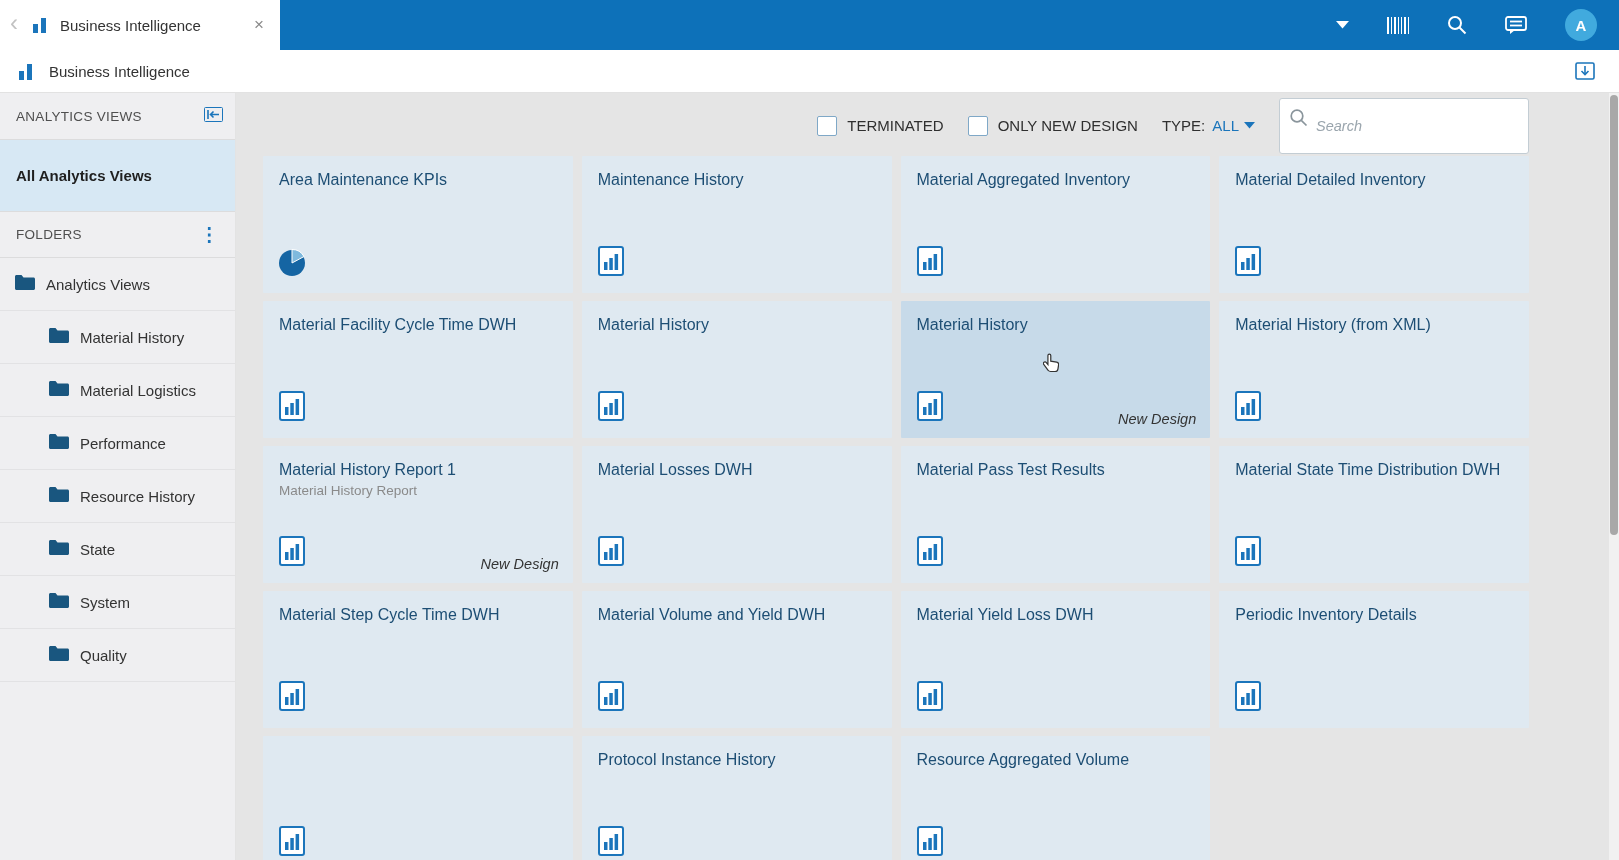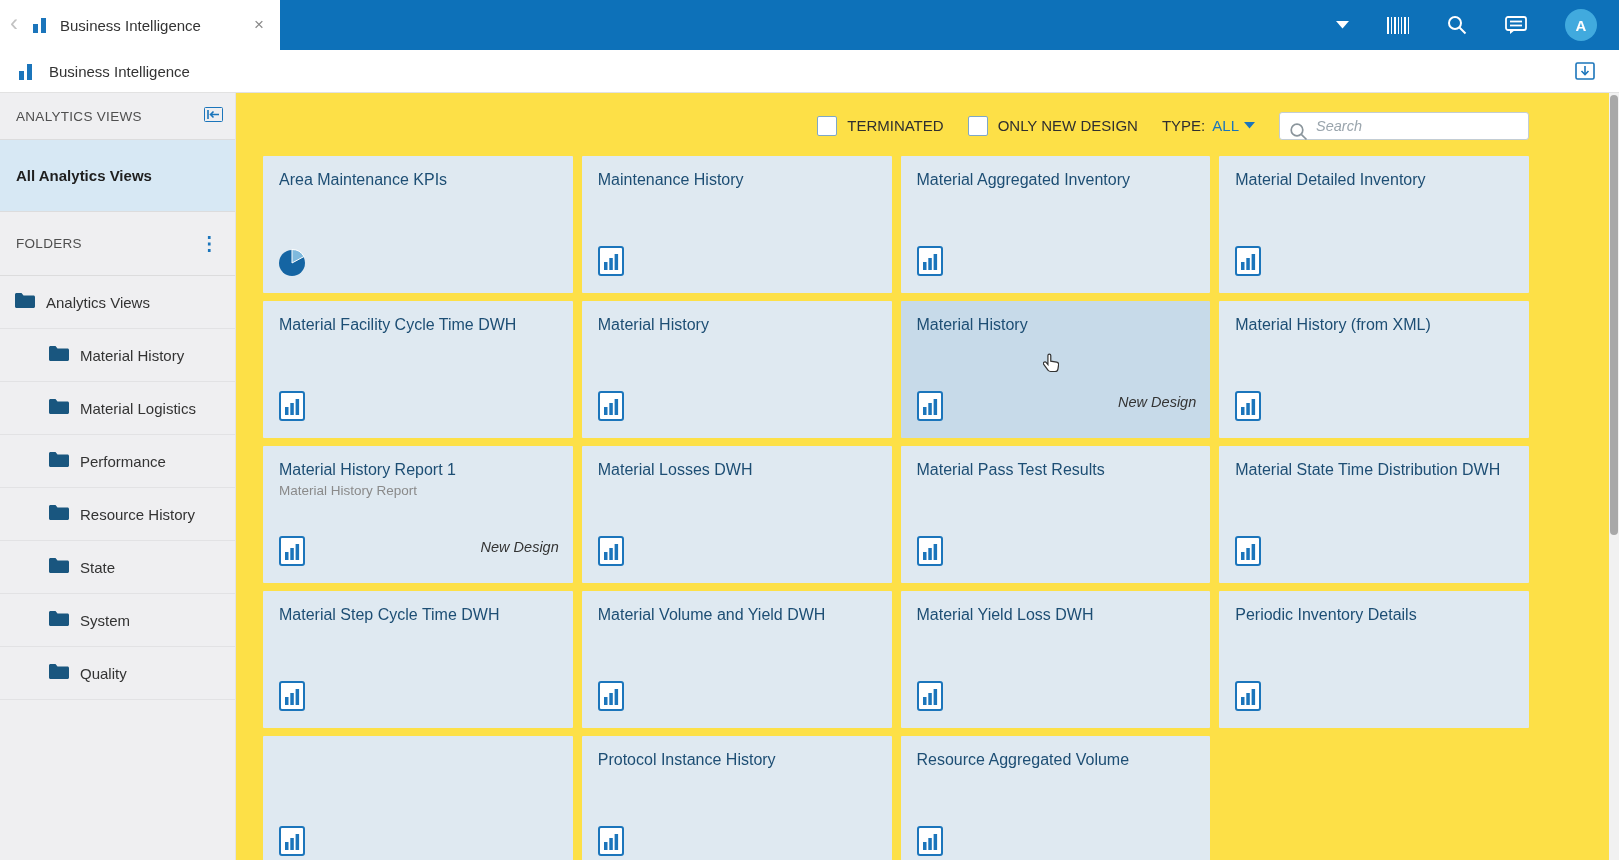--- a/index.html
+++ b/index.html
@@ -27,54 +27,54 @@
 
   
   .body { display: flex; height: 767px; position: relative; }
 
   
   .sidebar { width: 236px; background: #efeff1; border-right: 1px solid #e3e3e3; flex-shrink: 0; }
   .side-header { height: 47px; display: flex; align-items: center; justify-content: space-between;
                  padding: 0 12px 0 16px; border-bottom: 1px solid #dcdcdd; color: #4f4f4f; font-size: 13.5px; letter-spacing: .3px; }
   .side-selected { height: 72px; display: flex; align-items: center; padding: 17px 16px;
                    background: #d7e8f4; border-bottom: 1px solid #dcdcdd; font-weight: 700; color: #1f1f1f; font-size: 15px; }
-  .side-header.folders { height: 64px; }
+  .side-header.folders { height: 46px; }
   .dots-menu { color: #1b75bb; font-size: 19px; font-weight: bold; padding: 0 4px; line-height: 1; }
   .folder-root { height: 53px; display: flex; align-items: center; gap: 10px; padding-left: 14px;
                  border-bottom: 1px solid #e2e2e4; font-size: 15px; color: #333; }
   .folder-item { height: 53px; display: flex; align-items: center; gap: 10px; padding-left: 48px;
                  border-bottom: 1px solid #e2e2e4; font-size: 15px; color: #333; }
 
   
-  .content { flex: 1; background: #fde047; overflow: hidden; }
+  .content { flex: 1; background: #e5e5e5; overflow: hidden; }
   .filters { height: 45px; margin: 10px 90px 8px 27px; display: flex; align-items: center;
              justify-content: flex-end; gap: 24px; }
   .check-group { display: flex; align-items: center; gap: 10px; }
   .checkbox { width: 20px; height: 20px; border: 1px solid #7fa8c7; border-radius: 2px; background: #fff; }
   .check-label { font-size: 15px; color: #2f2f2f; }
   .type-group { display: flex; align-items: center; gap: 7px; }
   .type-label { font-size: 15px; color: #2f2f2f; }
   .type-value { font-size: 15px; color: #1b75bb; display: flex; align-items: center; gap: 5px; }
-  .search-box { position: relative; width: 250px; height: 28px; }
+  .search-box { position: relative; width: 250px; height: 56px; }
   .search-box input { width: 100%; height: 100%; border: 1px solid #c3cdd4; border-radius: 3px;
                       padding: 0 10px 0 36px; font-size: 14.5px; font-style: italic; color: #555;
                       font-family: "Liberation Sans", sans-serif; outline: none; }
   .search-box input::placeholder { color: #9aa5ad; font-style: italic; }
   .search-glyph { position: absolute; left: 10px; top: 10px; }
 
   
   .grid { display: grid; grid-template-columns: repeat(4, 1fr); column-gap: 9px; row-gap: 8px;
           grid-auto-rows: 137px; margin: 0 90px 0 27px; }
   .card { position: relative; background: #dfe9f1; border-radius: 1px; cursor: pointer; }
   .card.selected { background: #c7dae9; }
   .card-title { padding: 14px 16px 0; font-size: 16px; color: #1d4e74; line-height: 1.25; }
   .card-subtitle { padding: 3px 16px 0; font-size: 13.5px; color: #8a8a8a; }
   .card-icon { position: absolute; left: 16px; bottom: 13px; }
   .card-icon.pie { left: 14px; bottom: 11px; }
-  .card-badge { position: absolute; right: 14px; bottom: 28px; font-size: 14.5px; font-style: italic; color: #333; }
+  .card-badge { position: absolute; right: 14px; bottom: 11px; font-size: 14.5px; font-style: italic; color: #333; }
   .hand-cursor { position: absolute; left: 142px; top: 52px; }
 
   
   .scrollbar { position: absolute; right: 0; top: 0; width: 10px; height: 767px; background: #f1f1f1; }
   .scroll-thumb { position: absolute; top: 2px; left: 1px; width: 8px; height: 440px; background: #a8a8a8; border-radius: 4px; }
 </style>
 </head>
 <body>
 
 <div class="app">

